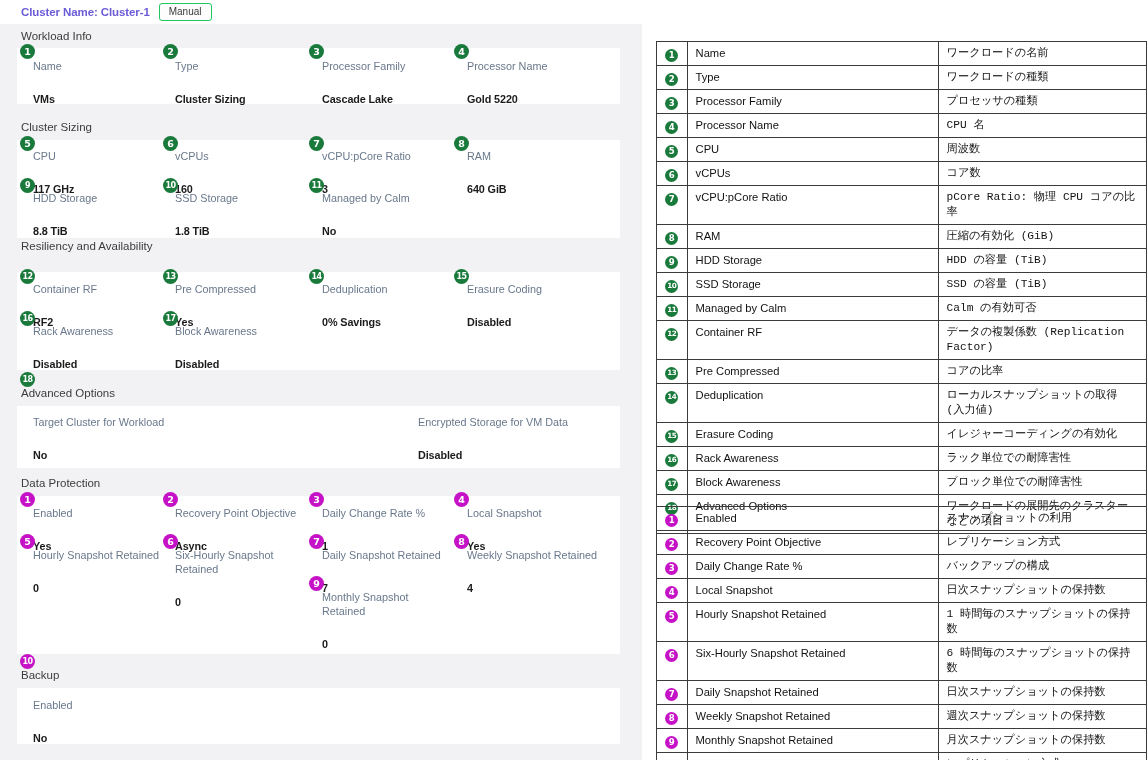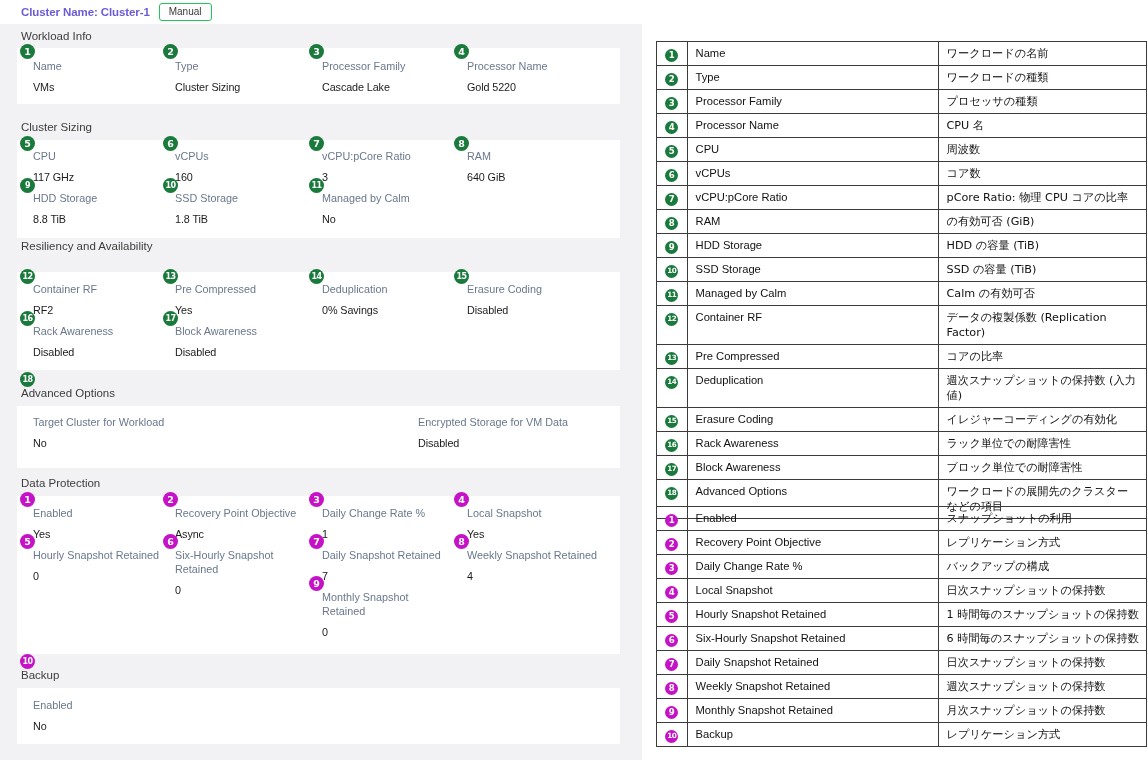--- a/index.html
+++ b/index.html
@@ -57,23 +57,23 @@
   .field { position: absolute; }
   .field-label {
     font-size: 10.8px;
     color: #69788c;
     line-height: 14px;
     width: 140px;
   }
   .field-value {
     font-size: 10.8px;
     color: #1b1b1b;
-    font-weight: normal;
+    font-weight: bold;
     line-height: 14px;
-    margin-top: 7px;
+    margin-top: 19px;
     letter-spacing: -0.1px;
   }
 
   
   .badge {
     position: absolute;
     width: 15px; height: 15px;
     border-radius: 50%;
     color: #ffffff;
     font-size: 9.5px;
@@ -101,21 +101,21 @@
     padding: 4px 7px 4px 8px;
     vertical-align: top;
     line-height: 15px;
   }
   .legend-table td.numcol {
     width: 28px;
     text-align: center;
     padding: 4px 2px;
   }
   .legend-table td.keycol { width: 230px; }
-  .legend-table td.desccol { width: 191px; }
+  .legend-table td.desccol { width: 191px; font-family: Liberation Mono, monospace; }
   .tnum {
     display: inline-flex;
     align-items: center; justify-content: center;
     width: 13px; height: 13px;
     border-radius: 50%;
     color: #fff;
     font-size: 8.6px;
     font-weight: bold;
     line-height: 1;
     font-family: "DejaVu Sans", sans-serif;
@@ -347,21 +347,21 @@
           <td class="desccol jp">コア数</td>
         </tr>
         <tr>
           <td class="numcol"><span class="tnum g">7</span></td>
           <td class="keycol">vCPU:pCore Ratio</td>
           <td class="desccol jp">pCore Ratio: 物理 CPU コアの比率</td>
         </tr>
         <tr>
           <td class="numcol"><span class="tnum g">8</span></td>
           <td class="keycol">RAM</td>
-          <td class="desccol jp">の有効可否 (GiB)</td>
+          <td class="desccol jp">圧縮の有効化 (GiB)</td>
         </tr>
         <tr>
           <td class="numcol"><span class="tnum g">9</span></td>
           <td class="keycol">HDD Storage</td>
           <td class="desccol jp">HDD の容量 (TiB)</td>
         </tr>
         <tr>
           <td class="numcol"><span class="tnum g two">10</span></td>
           <td class="keycol">SSD Storage</td>
           <td class="desccol jp">SSD の容量 (TiB)</td>
@@ -377,21 +377,21 @@
           <td class="desccol jp">データの複製係数 (Replication Factor)</td>
         </tr>
         <tr>
           <td class="numcol"><span class="tnum g two">13</span></td>
           <td class="keycol">Pre Compressed</td>
           <td class="desccol jp">コアの比率</td>
         </tr>
         <tr>
           <td class="numcol"><span class="tnum g two">14</span></td>
           <td class="keycol">Deduplication</td>
-          <td class="desccol jp">週次スナップショットの保持数 (入力値)</td>
+          <td class="desccol jp">ローカルスナップショットの取得 (入力値)</td>
         </tr>
         <tr>
           <td class="numcol"><span class="tnum g two">15</span></td>
           <td class="keycol">Erasure Coding</td>
           <td class="desccol jp">イレジャーコーディングの有効化</td>
         </tr>
         <tr>
           <td class="numcol"><span class="tnum g two">16</span></td>
           <td class="keycol">Rack Awareness</td>
           <td class="desccol jp">ラック単位での耐障害性</td>

